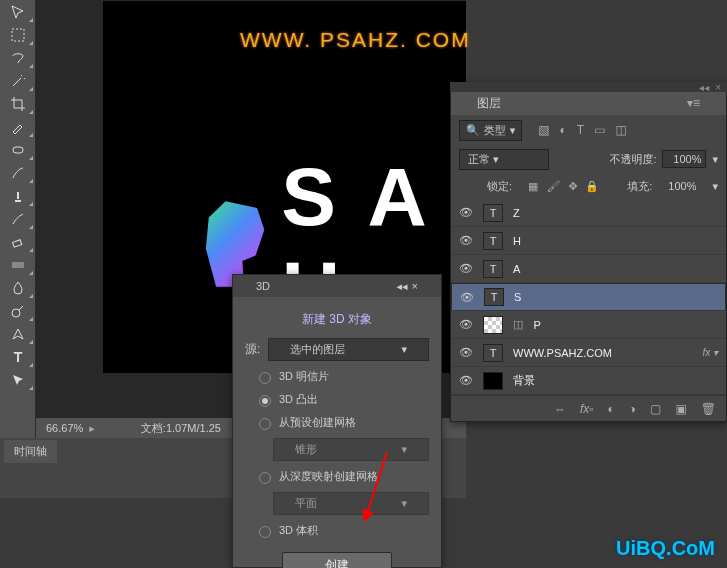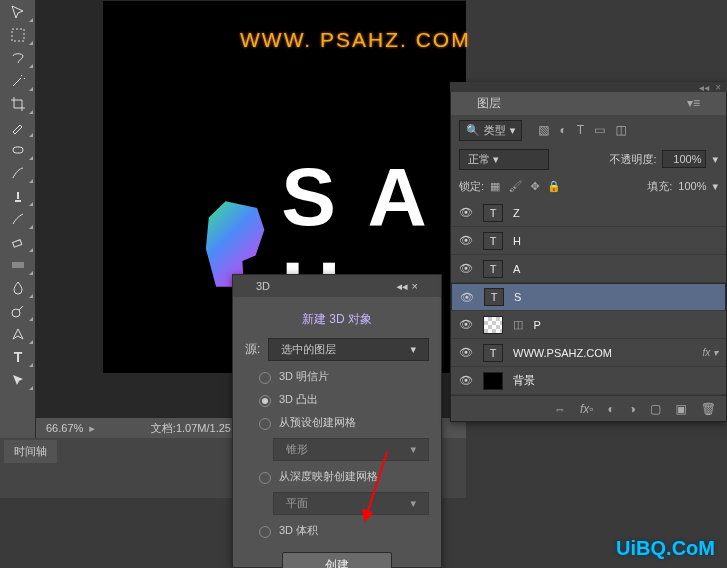--- a/index.html
+++ b/index.html
@@ -16,38 +16,38 @@
 .statusbar{position:absolute;left:36px;top:418px;width:430px;height:20px;background:#535353;display:flex;align-items:center;color:#ccc;font-size:11px;padding-left:10px;gap:6px;}
 .statusbar .arrow{color:#aaa;}
 .timeline{position:absolute;left:0;top:438px;width:466px;height:60px;background:#454545;}
 .timeline .tab{display:inline-block;background:#535353;padding:4px 10px;font-size:11px;margin:2px 0 0 4px;}
 .panel3d{position:absolute;left:232px;top:274px;width:210px;height:294px;background:#535353;border:1px solid #2a2a2a;box-shadow:0 2px 8px rgba(0,0,0,.5);}
 .panel3d .hdr{height:22px;background:#454545;display:flex;align-items:center;padding:0 23px;font-size:11px;justify-content:space-between;}
 .panel3d .hdr .close{display:flex;gap:4px;}
 .panel3d .body{padding:10px 12px;}
 .panel3d .title{text-align:center;margin:4px 0 10px;font-size:12px;color:#c4b5fd;}
 .row{display:flex;align-items:center;gap:8px;margin:8px 0;}
-.sel{flex:1;background:#3a3a3a;border:1px solid #2a2a2a;padding:3px 12px;font-size:11px;color:#ccc;display:flex;justify-content:space-between;align-items:center;}
+.sel{flex:1;background:#3a3a3a;border:1px solid #2a2a2a;padding:3px 21px;font-size:11px;color:#ccc;display:flex;justify-content:space-between;align-items:center;}
 .radio{display:flex;align-items:flex-end;gap:8px;margin:8px 0 8px 14px;font-size:11px;}
 .radio .r{width:12px;height:12px;border-radius:50%;border:1px solid #888;display:inline-flex;align-items:center;justify-content:center;}
 .radio .r.on::after{content:"";width:6px;height:6px;border-radius:50%;background:#ccc;}
 .btn{display:block;margin:14px auto 0;width:110px;padding:4px 0;text-align:center;background:#6a6a6a;border:1px solid #2a2a2a;font-size:12px;color:#eee;cursor:pointer;border-radius:2px;}
 .arrow-red{position:absolute;left:375px;top:450px;width:2px;height:72px;background:#f00;transform:rotate(18deg);z-index:50;}
 .arrow-red::after{content:"";position:absolute;left:-5px;bottom:-2px;width:0;height:0;border-left:6px solid transparent;border-right:6px solid transparent;border-top:12px solid #f00;}
 .layers{position:absolute;left:450px;top:82px;width:277px;height:340px;background:#454545;border:1px solid #222;box-shadow:0 2px 8px rgba(0,0,0,.5);}
 .layers .top{height:8px;background:#383838;}
 .layers .tab{height:24px;background:#535353;display:flex;align-items:center;padding:0 26px;font-size:12px;justify-content:space-between;}
 .layers .tab .menu{color:#aaa;}
 .layers .filter{height:30px;display:flex;align-items:center;padding:0 8px;gap:8px;background:#454545;}
 .layers .filter .kind{display:flex;align-items:center;gap:4px;background:#3a3a3a;border:1px solid #222;padding:2px 6px;font-size:11px;}
 .layers .filter .icons{display:flex;gap:10px;color:#aaa;margin-left:8px;}
 .layers .blend{height:28px;display:flex;align-items:center;padding:0 8px;gap:6px;font-size:11px;}
 .layers .blend .sel2{background:#3a3a3a;border:1px solid #222;padding:2px 14px 2px 8px;min-width:90px;}
 .layers .blend .pct{background:#3a3a3a;border:1px solid #222;padding:2px 4px;width:44px;text-align:right;}
-.layers .lock{height:26px;display:flex;align-items:center;padding:0 8px;gap:6px;font-size:11px;}
+.layers .lock{height:26px;display:flex;align-items:center;padding:0 8px;gap:16px;font-size:11px;margin-left:28px;}
 .layers .lock .icons{display:flex;gap:8px;color:#aaa;}
 .layerlist{background:#454545;}
 .layer{height:28px;display:flex;align-items:center;padding:0 8px;gap:10px;border-bottom:1px solid #3a3a3a;font-size:11px;}
 .layer.sel{background:#5a6b8a;}
 .layer .eye{width:14px;color:#ccc;}
 .layer .thumb{width:20px;height:18px;background:#333;border:1px solid #222;display:flex;align-items:center;justify-content:center;font-size:11px;color:#ddd;}
 .layer .thumb.t{background:#444;}
 .layer .thumb.chk{background:repeating-conic-gradient(#ccc 0 25%,#fff 0 50%);background-size:8px 8px;}
 .layer .thumb.blk{background:#000;}
 .layer .name{flex:1;color:#eee;}
@@ -169,21 +169,21 @@
    <div class="p3d"></div>
    <span>S A H</span>
   </div>
  </div>
 </div>
 <div class="url">WWW. PSAHZ. COM</div>
 
 <div class="statusbar">
  <span>66.67%</span>
  <span class="arrow">▸</span>
- <span style="margin-left:50px;">文档:1.07M/1.25</span>
+ <span style="margin-left:40px;">文档:1.07M/1.25</span>
 </div>
 
 <div class="timeline">
  <span class="tab">时间轴</span>
 </div>
 
 <div class="panel3d">
  <div class="hdr">
   <span>3D</span>
   <span class="close">

